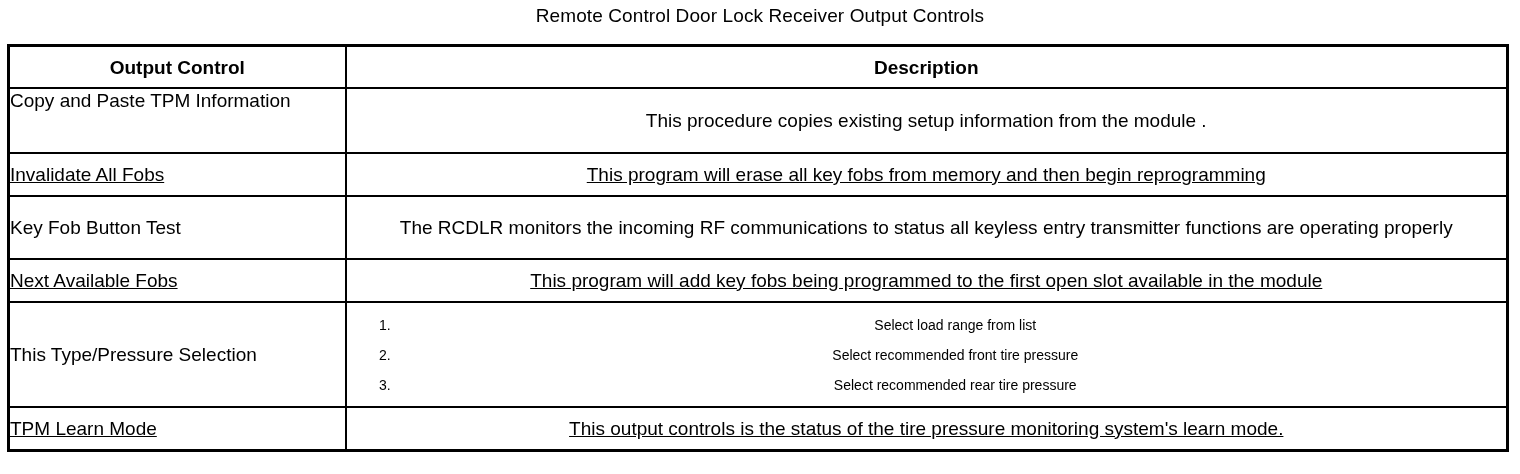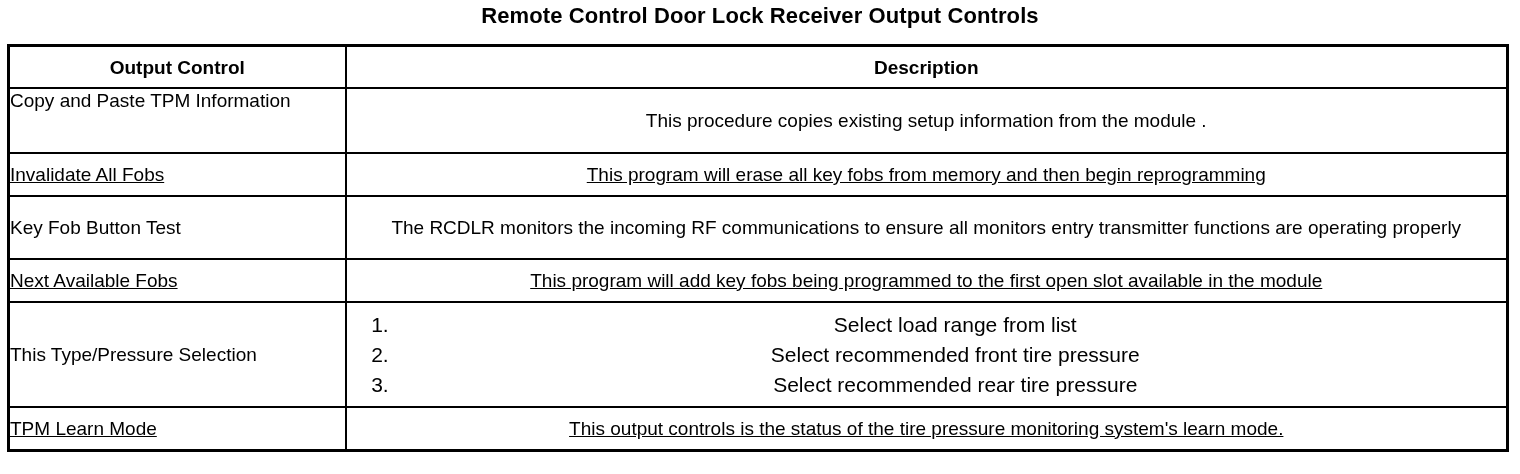--- a/index.html
+++ b/index.html
@@ -15,22 +15,22 @@
     overflow: hidden;
   }
   .page {
     position: relative;
     width: 1520px;
     height: 474px;
     box-sizing: border-box;
   }
   .doc-title {
     text-align: center;
-    font-size: 22px;
-    font-weight: bold;
+    font-size: 19px;
+    font-weight: normal;
     line-height: 22px;
     padding-top: 5px;
     letter-spacing: 0.1px;
   }
   .table-wrap {
     position: absolute;
     left: 7px;
     top: 44px;
     width: 1355px;
   }
@@ -71,21 +71,21 @@
   .row-std    { height: 43px; text-decoration: underline; }
   .row-tall-2 { height: 63px; padding-left: 12px; }
   .row-list   { height: 105px; }
 
   ol.step-list {
     margin: 0;
     padding: 0 0 0 48px;
     list-style-position: outside;
   }
   ol.step-list li {
-    font-size: 21px;
+    font-size: 14px;
     line-height: 30px;
     padding-left: 10px;
   }
 </style>
 </head>
 <body>
 
 <div class="page">
 
   <div class="doc-title">Remote Control Door Lock Receiver Output Controls</div>
@@ -109,21 +109,21 @@
           <td class="desc-cell">This procedure copies existing setup information from the module .</td>
         </tr>
 
         <tr class="row-std">
           <td class="name-cell mid">Invalidate All Fobs</td>
           <td class="desc-cell">This program will erase all key fobs from memory and then begin reprogramming</td>
         </tr>
 
         <tr class="row-tall-2">
           <td class="name-cell mid">Key Fob Button Test</td>
-          <td class="desc-cell">The RCDLR monitors the incoming RF communications to ensure all monitors entry transmitter functions are operating properly</td>
+          <td class="desc-cell">The RCDLR monitors the incoming RF communications to status all keyless entry transmitter functions are operating properly</td>
         </tr>
 
         <tr class="row-std">
           <td class="name-cell mid">Next Available Fobs</td>
           <td class="desc-cell">This program will add key fobs being programmed to the first open slot available in the module</td>
         </tr>
 
         <tr class="row-list">
           <td class="name-cell mid">This Type/Pressure Selection</td>
           <td class="desc-cell">

